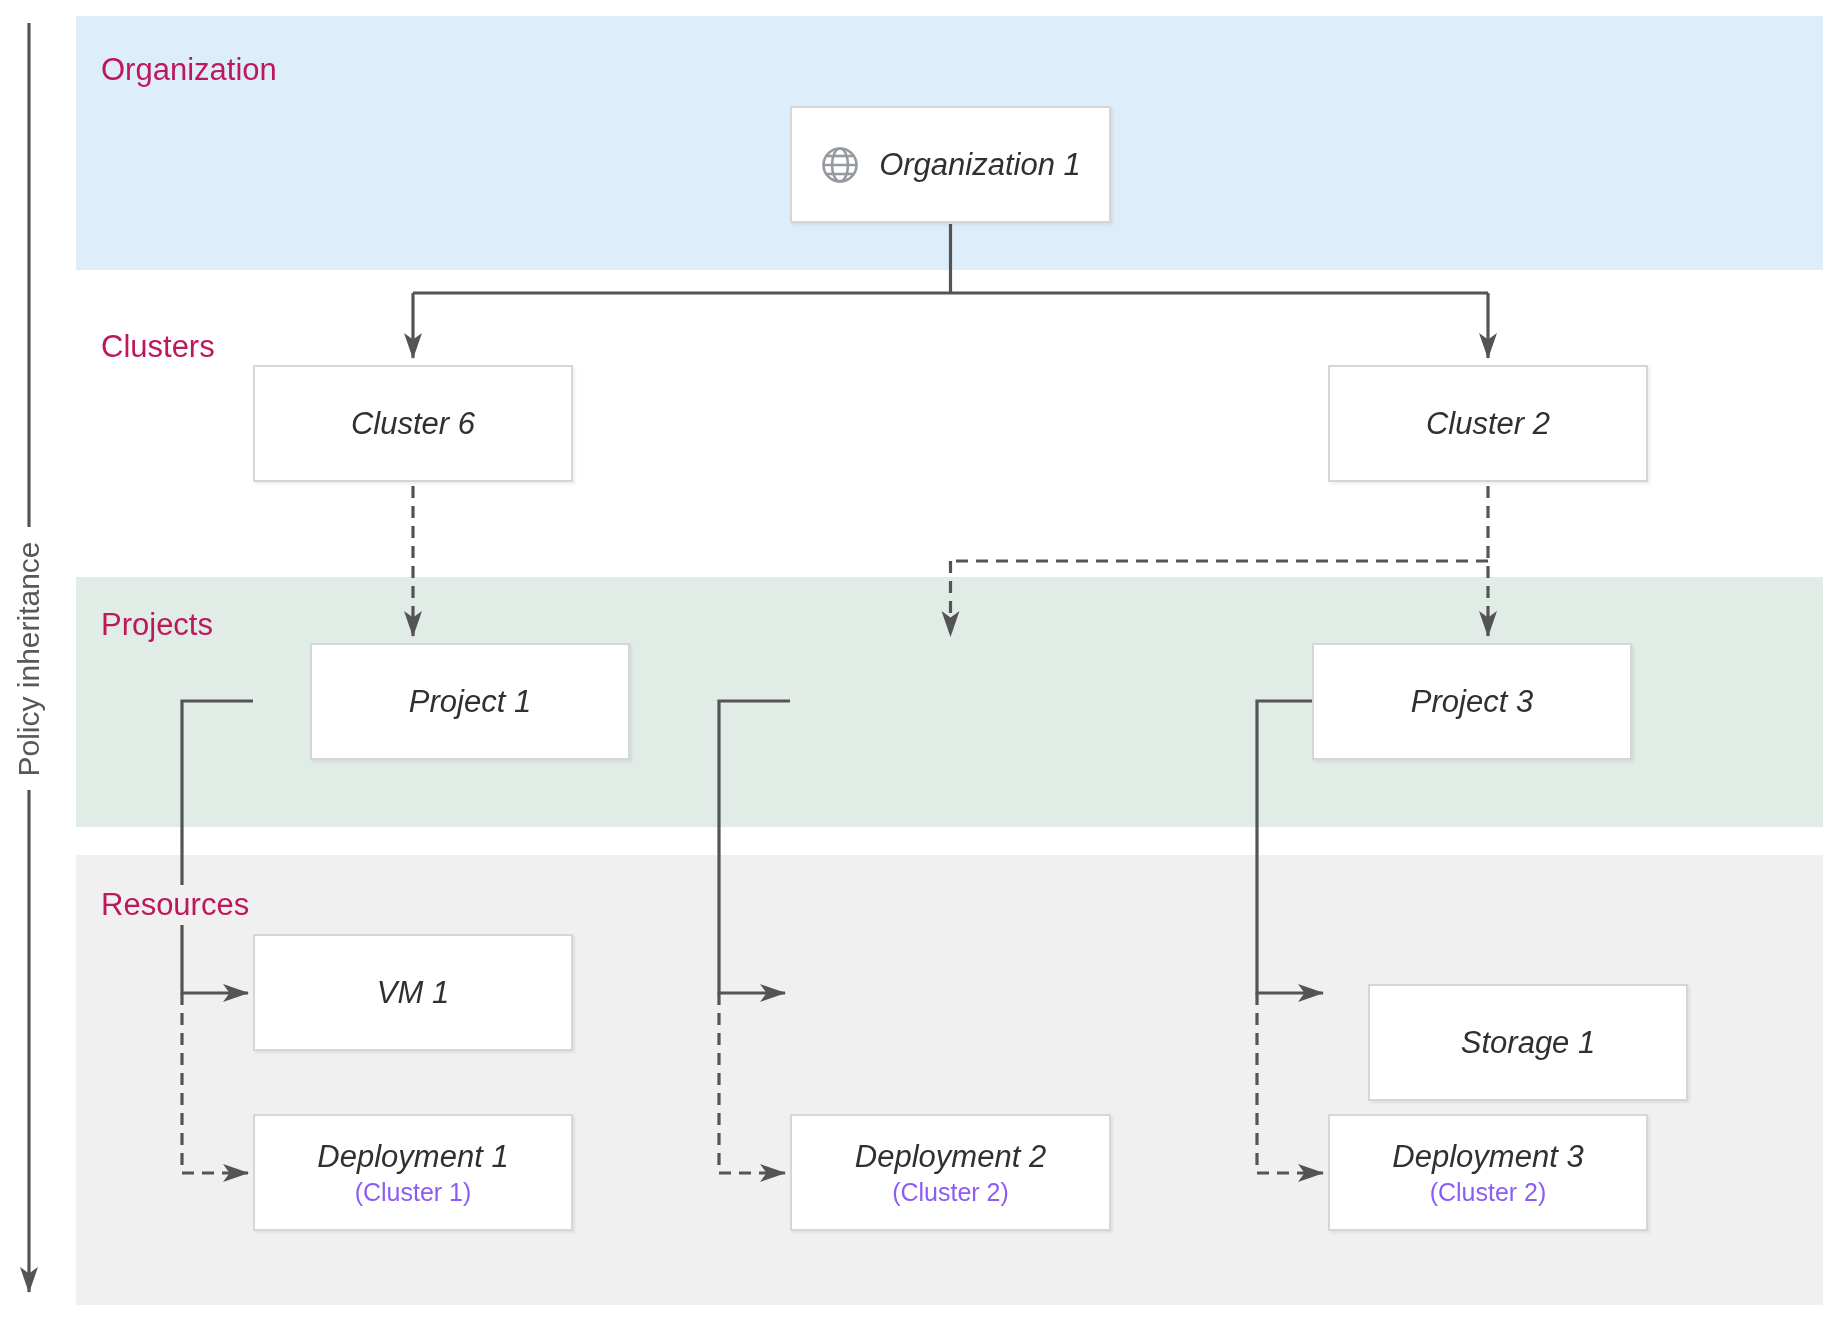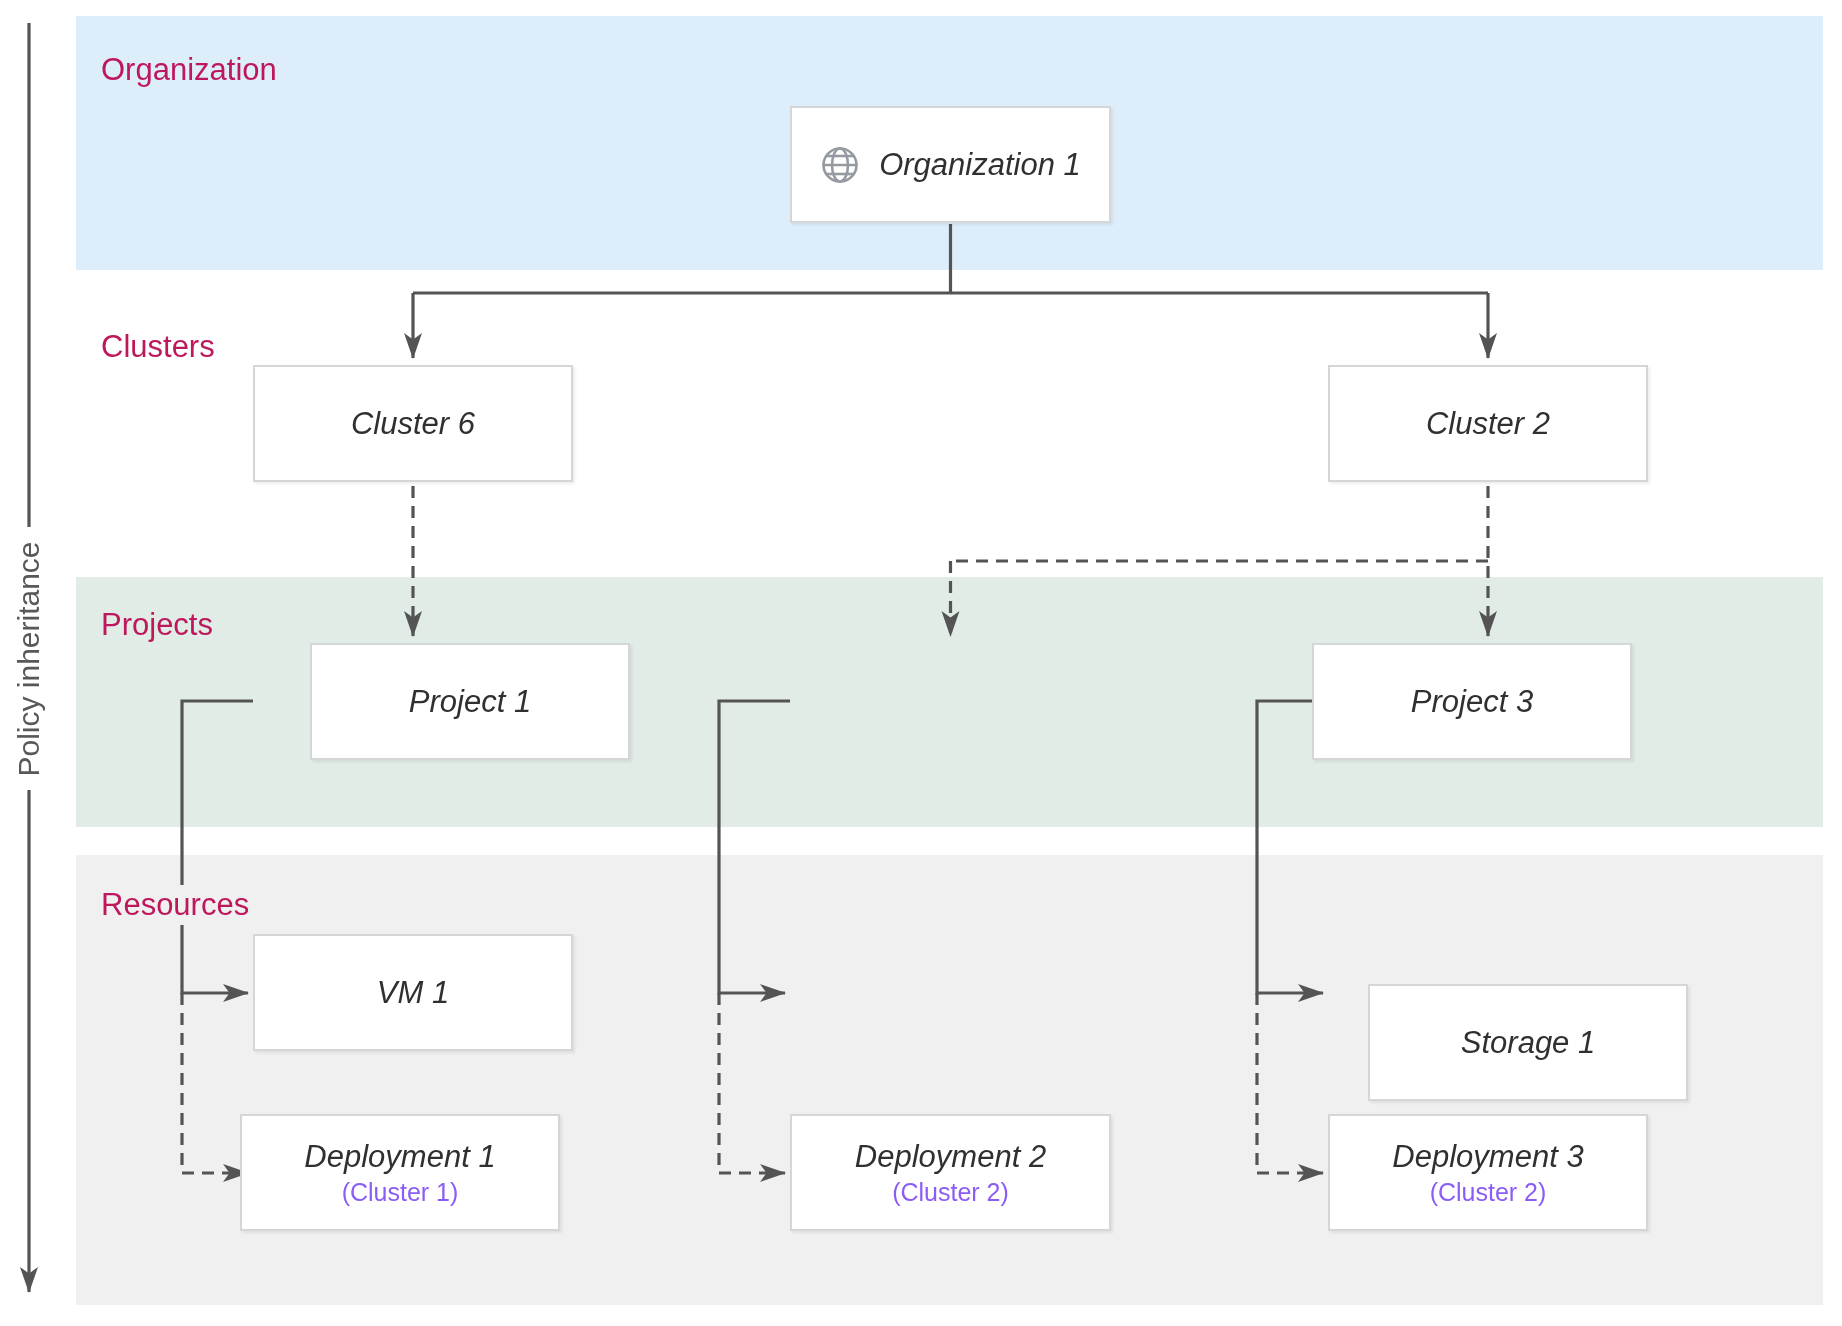--- a/index.html
+++ b/index.html
@@ -88,21 +88,21 @@
 
   #node-organization1 { left: 790px;  top: 106px; width: 321px; }
   #node-cluster1      { left: 253px;  top: 365px; }
   #node-cluster2      { left: 1328px; top: 365px; }
   #node-project1      { left: 268px;  top: 643px; margin-left: 42px; }
   #node-project2      { left: 790px;  top: 643px; width: 321px; }
   #node-project3      { left: 1312px; top: 643px; }
   #node-vm1           { left: 253px;  top: 934px; }
   #node-odsdatabase1  { left: 790px;  top: 934px; width: 321px; }
   #node-storage1      { left: 1328px; top: 984px; margin-left: 40px; }
-  #node-deployment1   { left: 240px;  top: 1114px; }
+  #node-deployment1   { left: 253px;  top: 1114px; }
   #node-deployment2   { left: 790px;  top: 1114px; width: 321px; }
   #node-deployment3   { left: 1328px; top: 1114px; }
 
   #node-organization1 .globe {
     margin-right: 19px;
     flex: 0 0 auto;
     display: block;
   }
 
   #policy-label {

